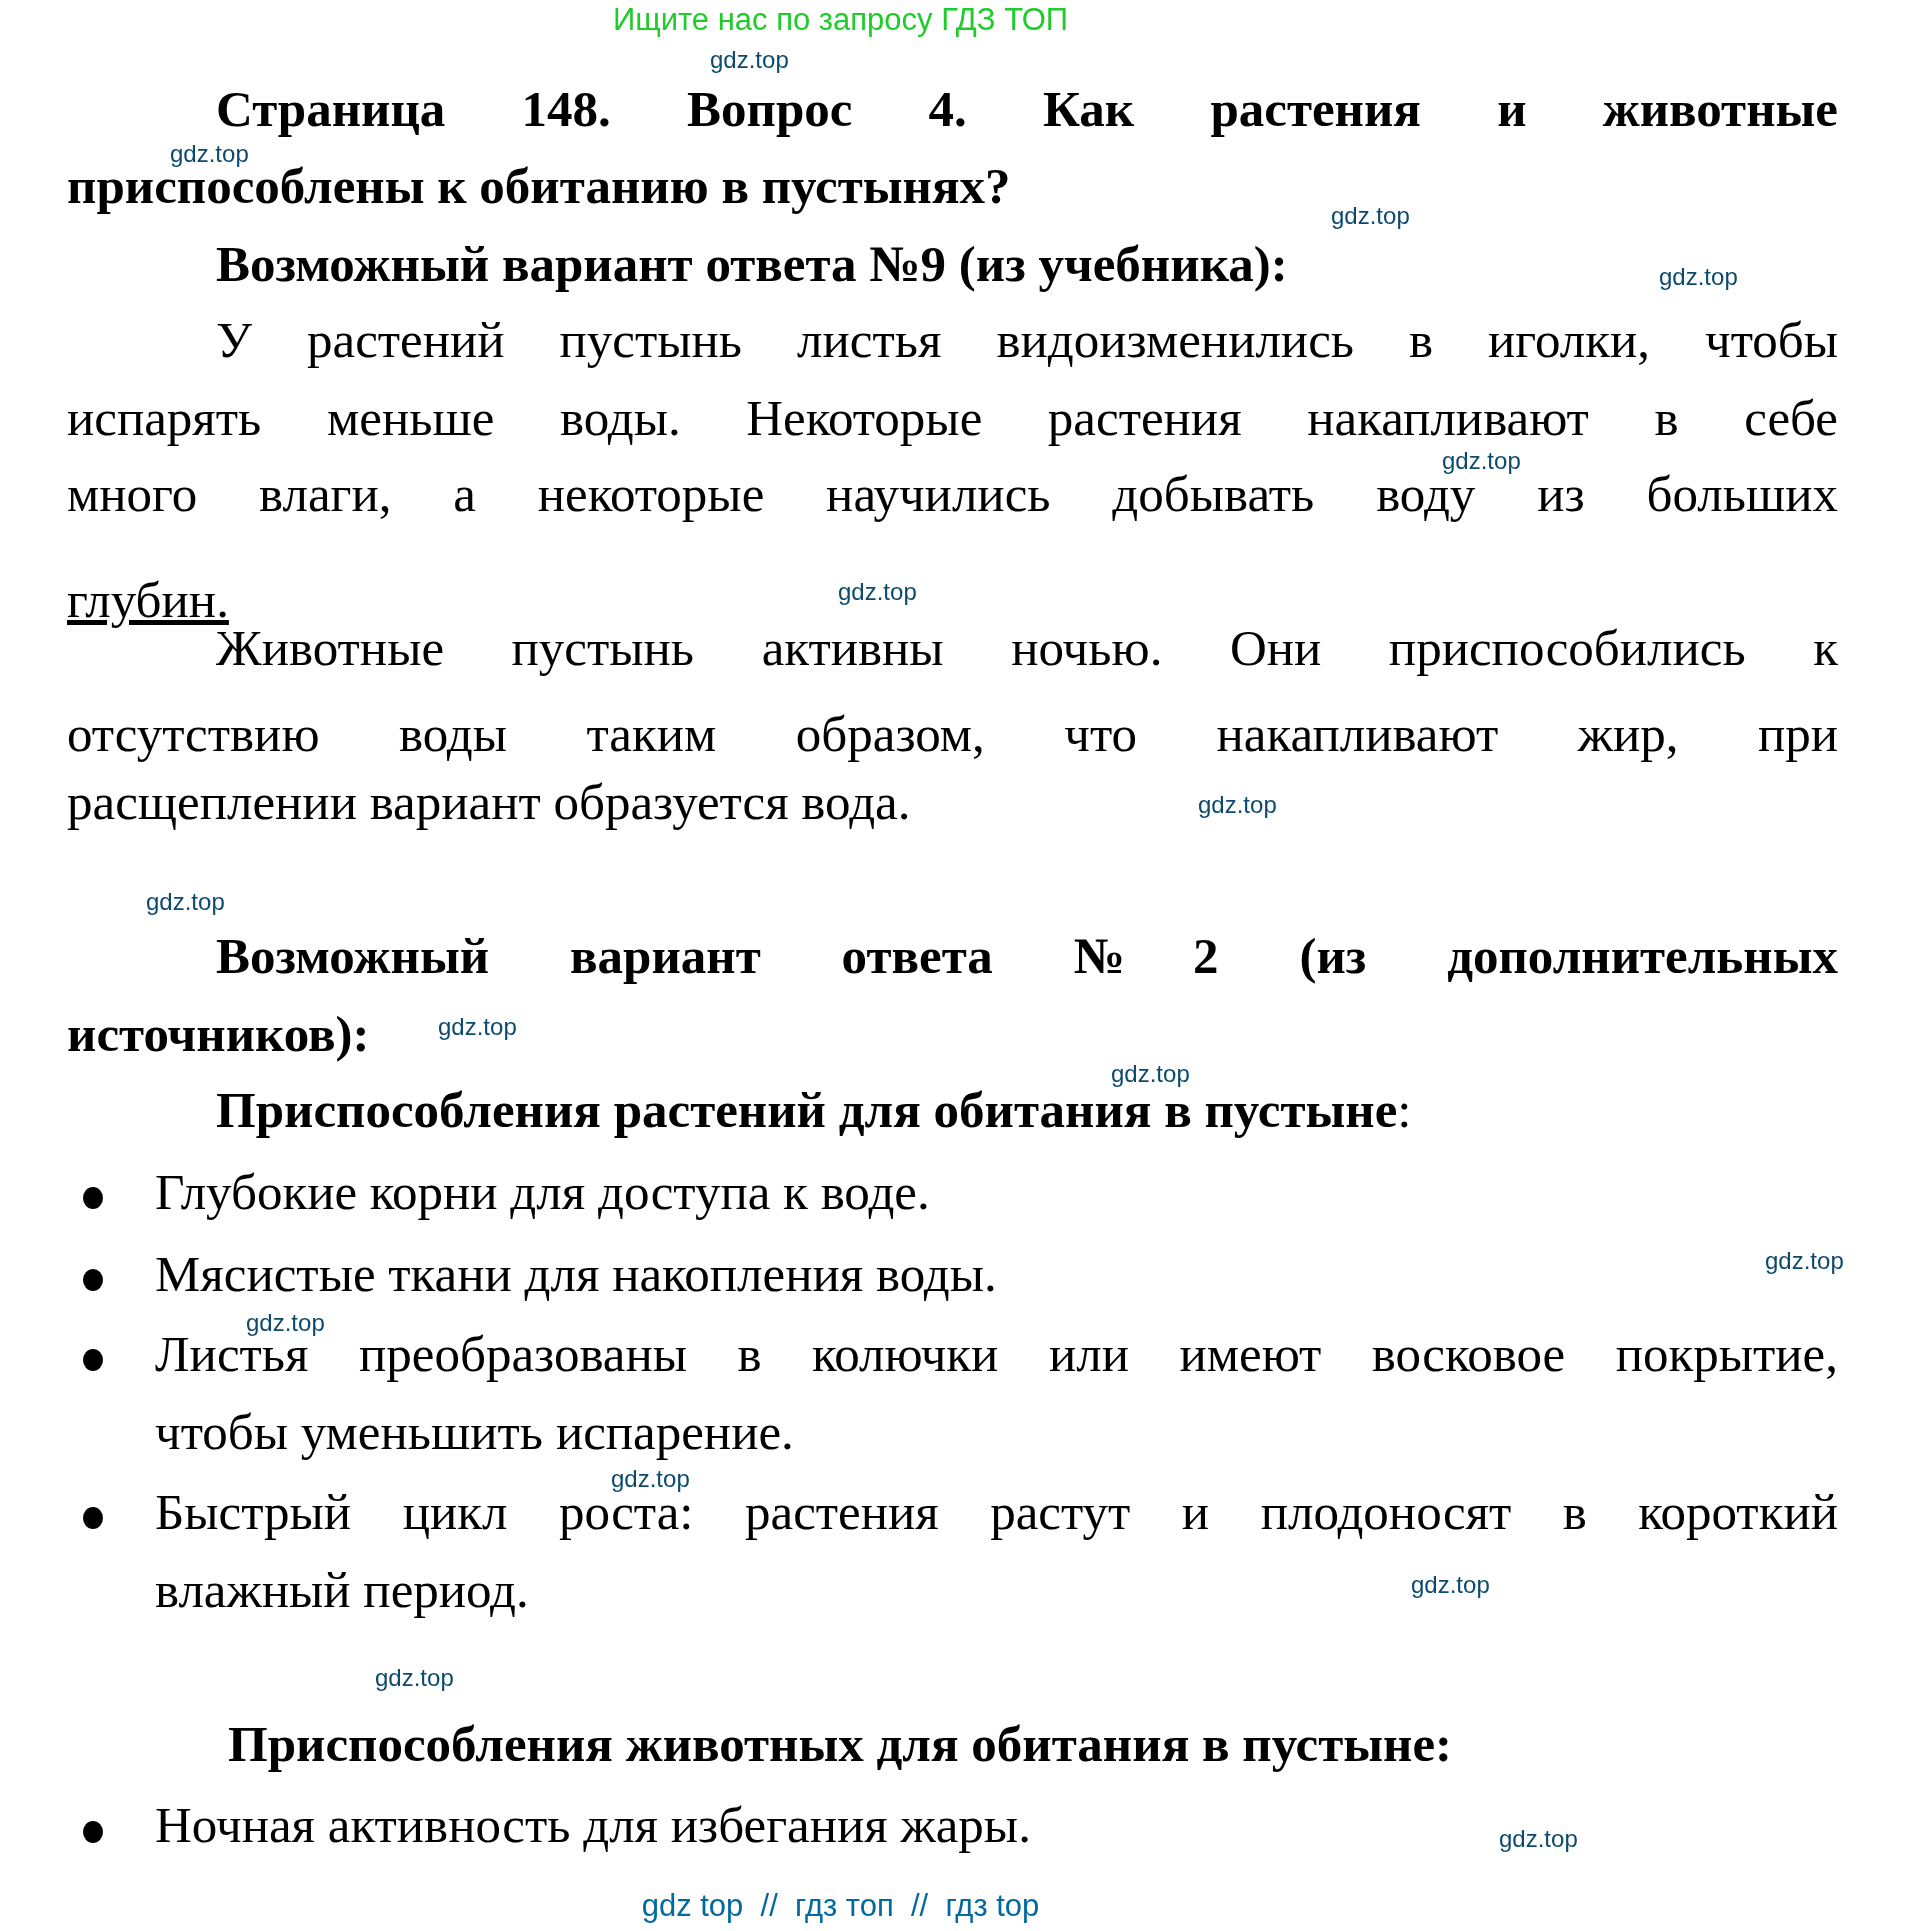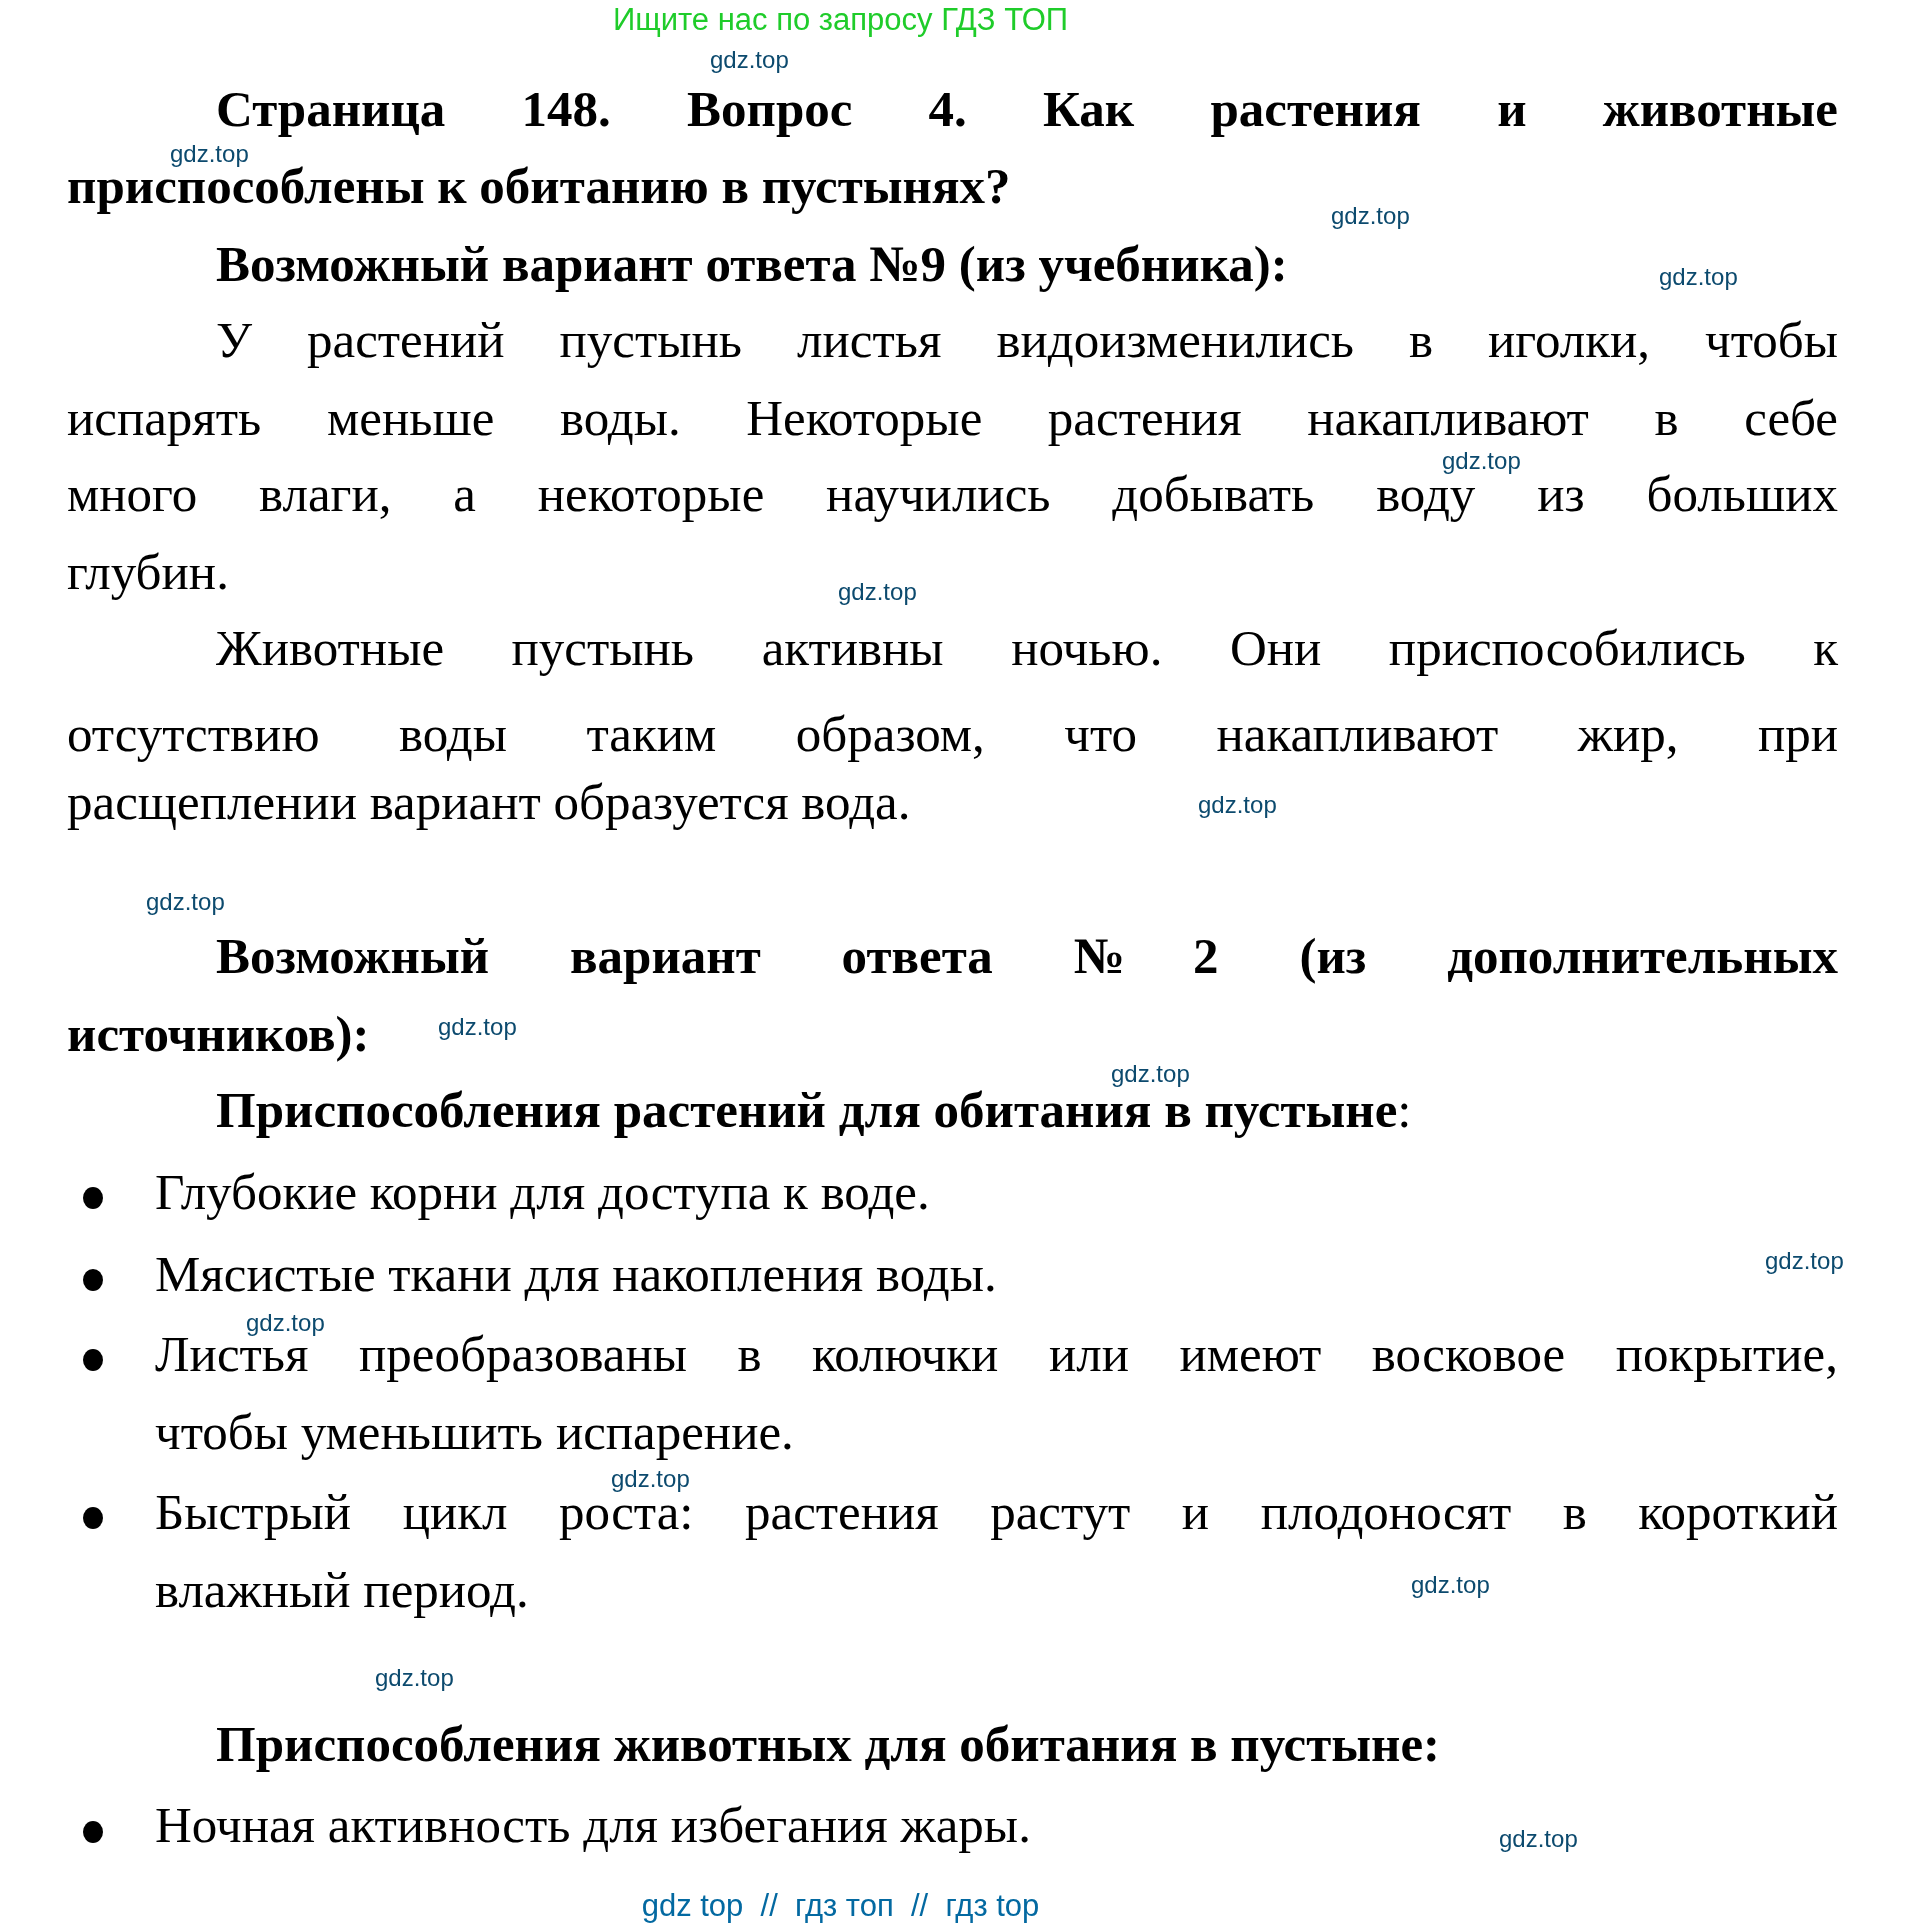--- a/index.html
+++ b/index.html
@@ -69,21 +69,21 @@
 <div class="promo top" style="color:#1fcc2a;">Ищите нас по запросу ГДЗ ТОП</div>
 
 <div class="line bold indent justify" style="top:71px;">Страница 148. Вопрос 4.   Как растения и животные</div>
 <div class="line bold" style="top:148px;">приспособлены к обитанию в пустынях?</div>
 
 <div class="line bold indent" style="top:226px;">Возможный вариант ответа №9 (из учебника):</div>
 
 <div class="line indent justify" style="top:302px;">У растений пустынь листья видоизменились в иголки, чтобы</div>
 <div class="line justify" style="top:380px;">испарять меньше воды. Некоторые растения накапливают в себе</div>
 <div class="line justify" style="top:456px;">много влаги, а некоторые научились добывать воду из больших</div>
-<div class="line" style="top:534px;">глубин.</div>
+<div class="line" style="top:562px;text-decoration:underline;">глубин.</div>
 
 <div class="line indent justify" style="top:610px;">Животные пустынь активны ночью. Они приспособились к</div>
 <div class="line justify" style="top:696px;">отсутствию воды таким образом, что накапливают жир, при</div>
 <div class="line" style="top:764px;">расщеплении вариант образуется вода.</div>
 
 <div class="line bold indent justify" style="top:918px;">Возможный вариант ответа №2 (из дополнительных</div>
 <div class="line bold" style="top:996px;">источников):</div>
 
 <div class="line indent" style="top:1072px;"><span style="font-weight:bold;">Приспособления растений для обитания в пустыне</span><span class="nb">:</span></div>
 
@@ -94,21 +94,21 @@
 <div class="line bullet-text" style="top:1236px;">Мясистые ткани для накопления воды.</div>
 
 <div class="bullet-dot" style="top:1349px;"></div>
 <div class="line bullet-text justify" style="top:1316px;">Листья преобразованы в колючки или имеют восковое покрытие,</div>
 <div class="line bullet-text" style="top:1394px;">чтобы уменьшить испарение.</div>
 
 <div class="bullet-dot" style="top:1507px;"></div>
 <div class="line bullet-text justify" style="top:1474px;">Быстрый цикл роста: растения растут и плодоносят в короткий</div>
 <div class="line bullet-text" style="top:1552px;">влажный период.</div>
 
-<div class="line bold indent" style="top:1706px;">Приспособления животных для обитания в пустыне:</div>
+<div class="line bold indent" style="top:1706px;margin-left:12px;">Приспособления животных для обитания в пустыне:</div>
 
 <div class="bullet-dot" style="top:1821px;"></div>
 <div class="line bullet-text" style="top:1787px;">Ночная активность для избегания жары.</div>
 
 <div class="wm" style="left:710px; top:44px;">gdz.top</div>
 <div class="wm" style="left:170px; top:138px;">gdz.top</div>
 <div class="wm" style="left:1331px; top:200px;">gdz.top</div>
 <div class="wm" style="left:1659px; top:261px;">gdz.top</div>
 <div class="wm" style="left:1442px; top:445px;">gdz.top</div>
 <div class="wm" style="left:838px; top:576px;">gdz.top</div>

